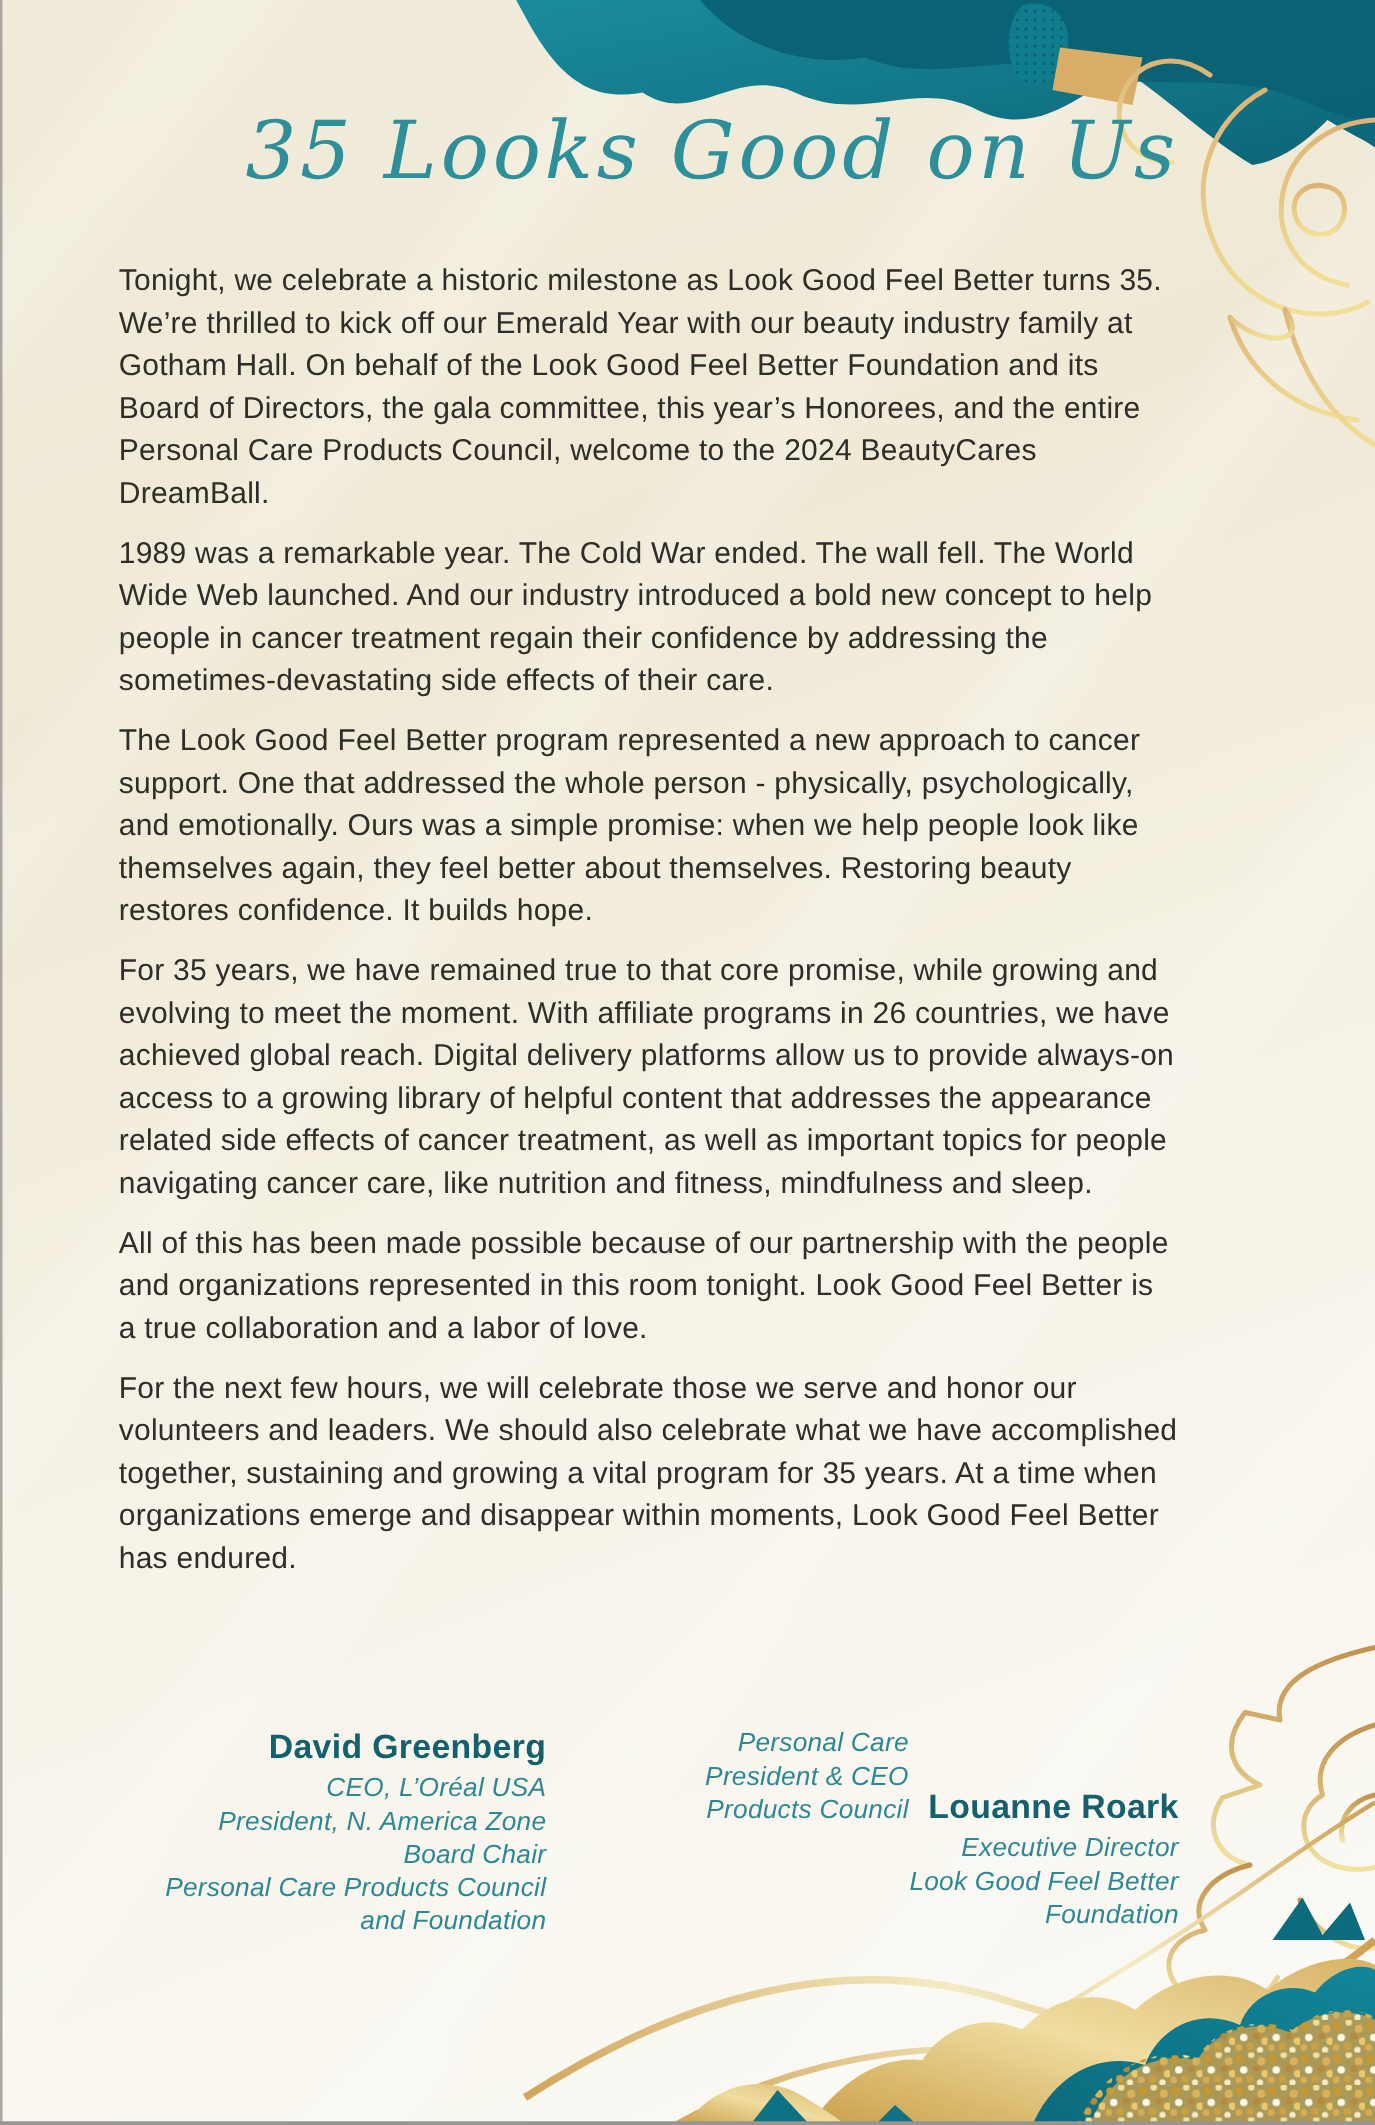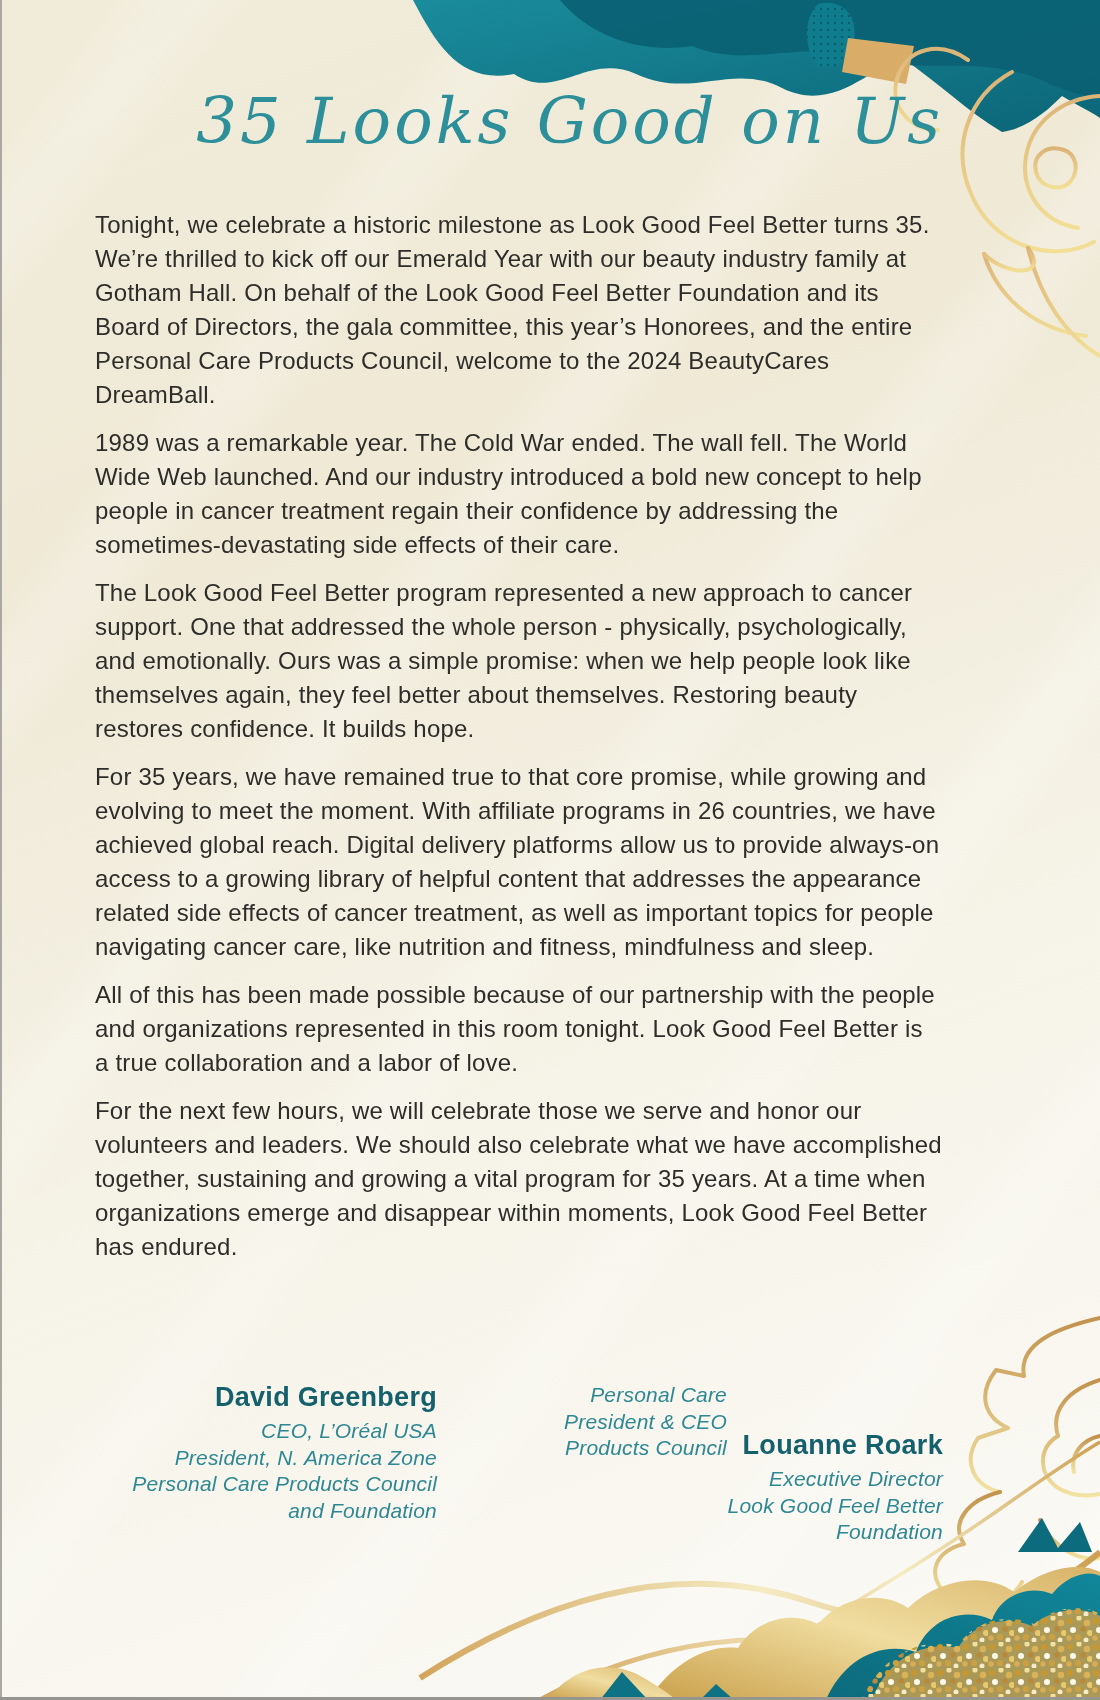--- a/index.html
+++ b/index.html
@@ -144,20 +144,21 @@
   <p class="para">The Look Good Feel Better program represented a new approach to cancer support. One that addressed the whole person - physically, psychologically, and emotionally. Ours was a simple promise: when we help people look like themselves again, they feel better about themselves. Restoring beauty restores confidence. It builds hope.</p>
   <p class="para">For 35 years, we have remained true to that core promise, while growing and evolving to meet the moment. With affiliate programs in 26 countries, we have achieved global reach. Digital delivery platforms allow us to provide always-on access to a growing library of helpful content that addresses the appearance related side effects of cancer treatment, as well as important topics for people navigating cancer care, like nutrition and fitness, mindfulness and sleep.</p>
   <p class="para">All of this has been made possible because of our partnership with the people and organizations represented in this room tonight. Look Good Feel Better is a true collaboration and a labor of love.</p>
   <p class="para">For the next few hours, we will celebrate those we serve and honor our volunteers and leaders. We should also celebrate what we have accomplished together, sustaining and growing a vital program for 35 years. At a time when organizations emerge and disappear within moments, Look Good Feel Better has endured.</p>
 
   <div class="signatures">
     <div class="sig-col-1">
       <div class="sig-name">David Greenberg</div>
       <div class="sig-role">CEO, L’Oréal USA</div>
       <div class="sig-role">President, N. America Zone</div>
+      <div class="sig-role">Board Chair</div>
       <div class="sig-role">Personal Care Products Council</div>
       <div class="sig-role">and Foundation</div>
     </div>
     <div class="sig-col-2">
       <div class="sig-role">Personal Care</div>
       <div class="sig-role">President &amp; CEO</div>
       <div class="sig-role">Products Council</div>
     </div>
     <div class="sig-col-3">
       <div class="sig-name">Louanne Roark</div>

